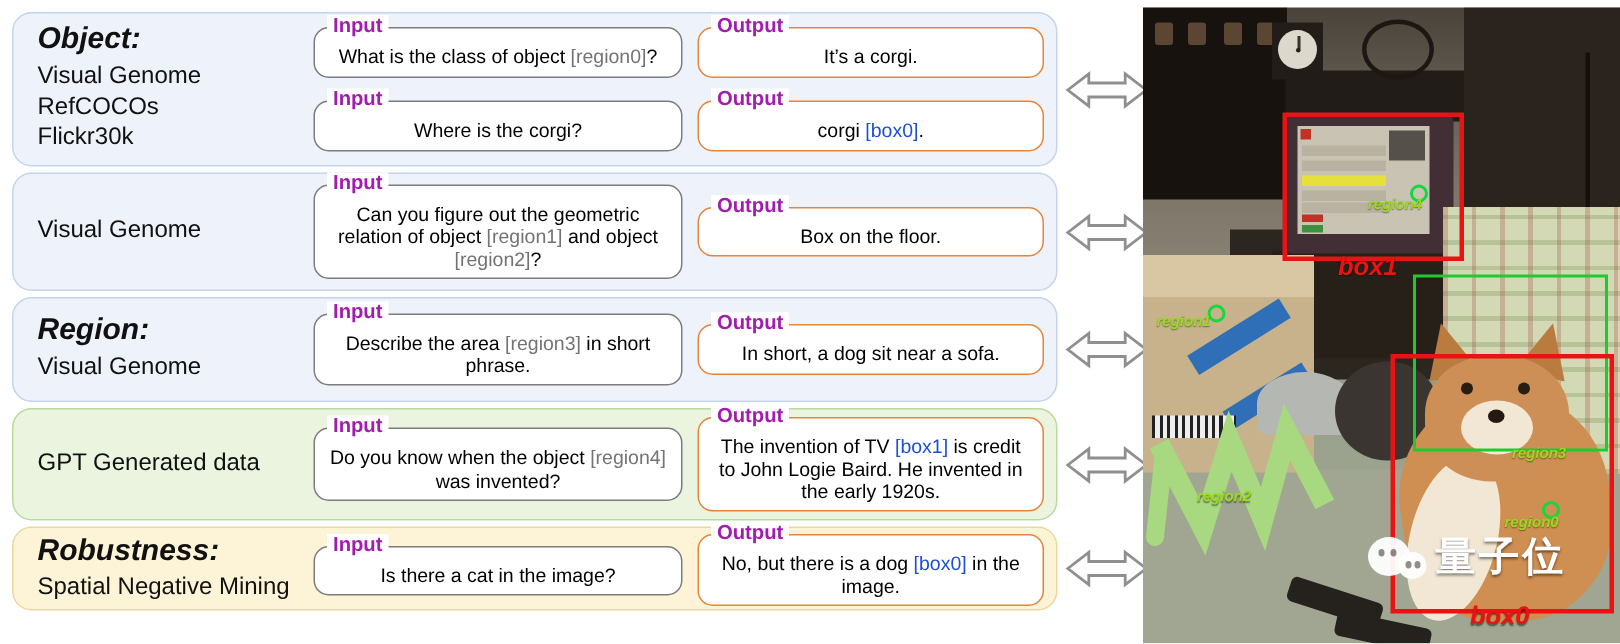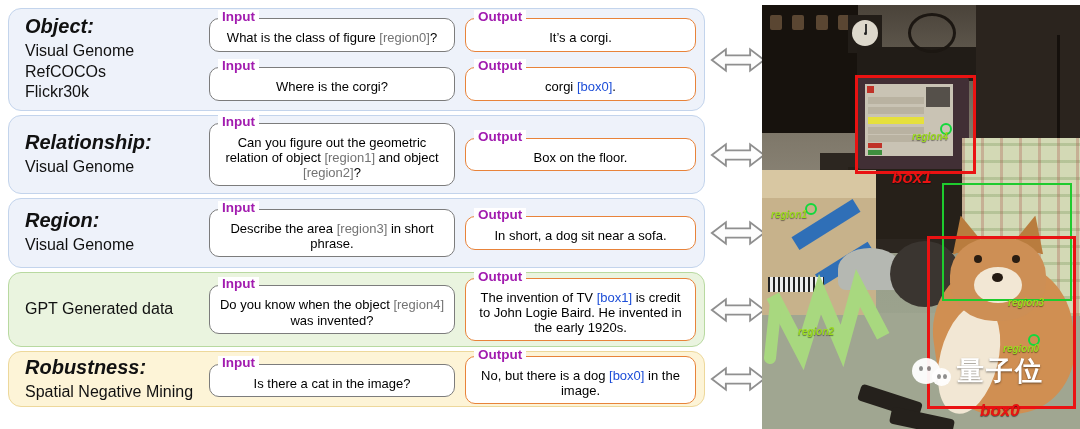--- a/index.html
+++ b/index.html
@@ -103,41 +103,40 @@
   <div id="sections">
       <div class="panel theme-blue" style="top: 8px; height: 103px;">
         <div class="head" style="grid-row: span 2;">
           <div class="title">Object:</div>
           <div class="source">Visual Genome</div>
           <div class="source">RefCOCOs</div>
           <div class="source">Flickr30k</div>
         </div>
         <div class="iobox input">
           <span class="legend">Input</span>
-          <div class="msg"><span>What is the class of figure </span><span class="tok-green">[region0]</span><span>?</span></div>
+          <div class="msg"><span>What is the class of object </span><span class="tok-green">[region0]</span><span>?</span></div>
         </div>
         <div class="iobox output">
           <span class="legend">Output</span>
           <div class="msg"><span>It’s a corgi.</span></div>
         </div>
         <div class="iobox input">
           <span class="legend">Input</span>
           <div class="msg"><span>Where is the corgi?</span></div>
         </div>
         <div class="iobox output">
           <span class="legend">Output</span>
           <div class="msg"><span>corgi </span><span class="tok-red">[box0]</span><span>.</span></div>
         </div>
         <div class="arrow"><svg viewBox="0 0 60 30" width="56" height="30">
             <polygon points="2,15 17,3.5 17,10 43,10 43,3.5 58,15 43,26.5 43,20 17,20 17,26.5" fill="#fdfdfd" stroke="#8f8f8f" stroke-width="2" stroke-linejoin="miter"></polygon>
           </svg></div>
       </div>
       <div class="panel theme-blue" style="top: 115px; height: 79px;">
         <div class="head">
-          <div class="title">Relationship:</div>
           <div class="source">Visual Genome</div>
         </div>
         <div class="iobox input">
           <span class="legend">Input</span>
           <div class="msg"><span>Can you figure out the geometric relation of object </span><span class="tok-green">[region1]</span><span> and object </span><span class="tok-green">[region2]</span><span>?</span></div>
         </div>
         <div class="iobox output">
           <span class="legend">Output</span>
           <div class="msg"><span>Box on the floor.</span></div>
         </div>

